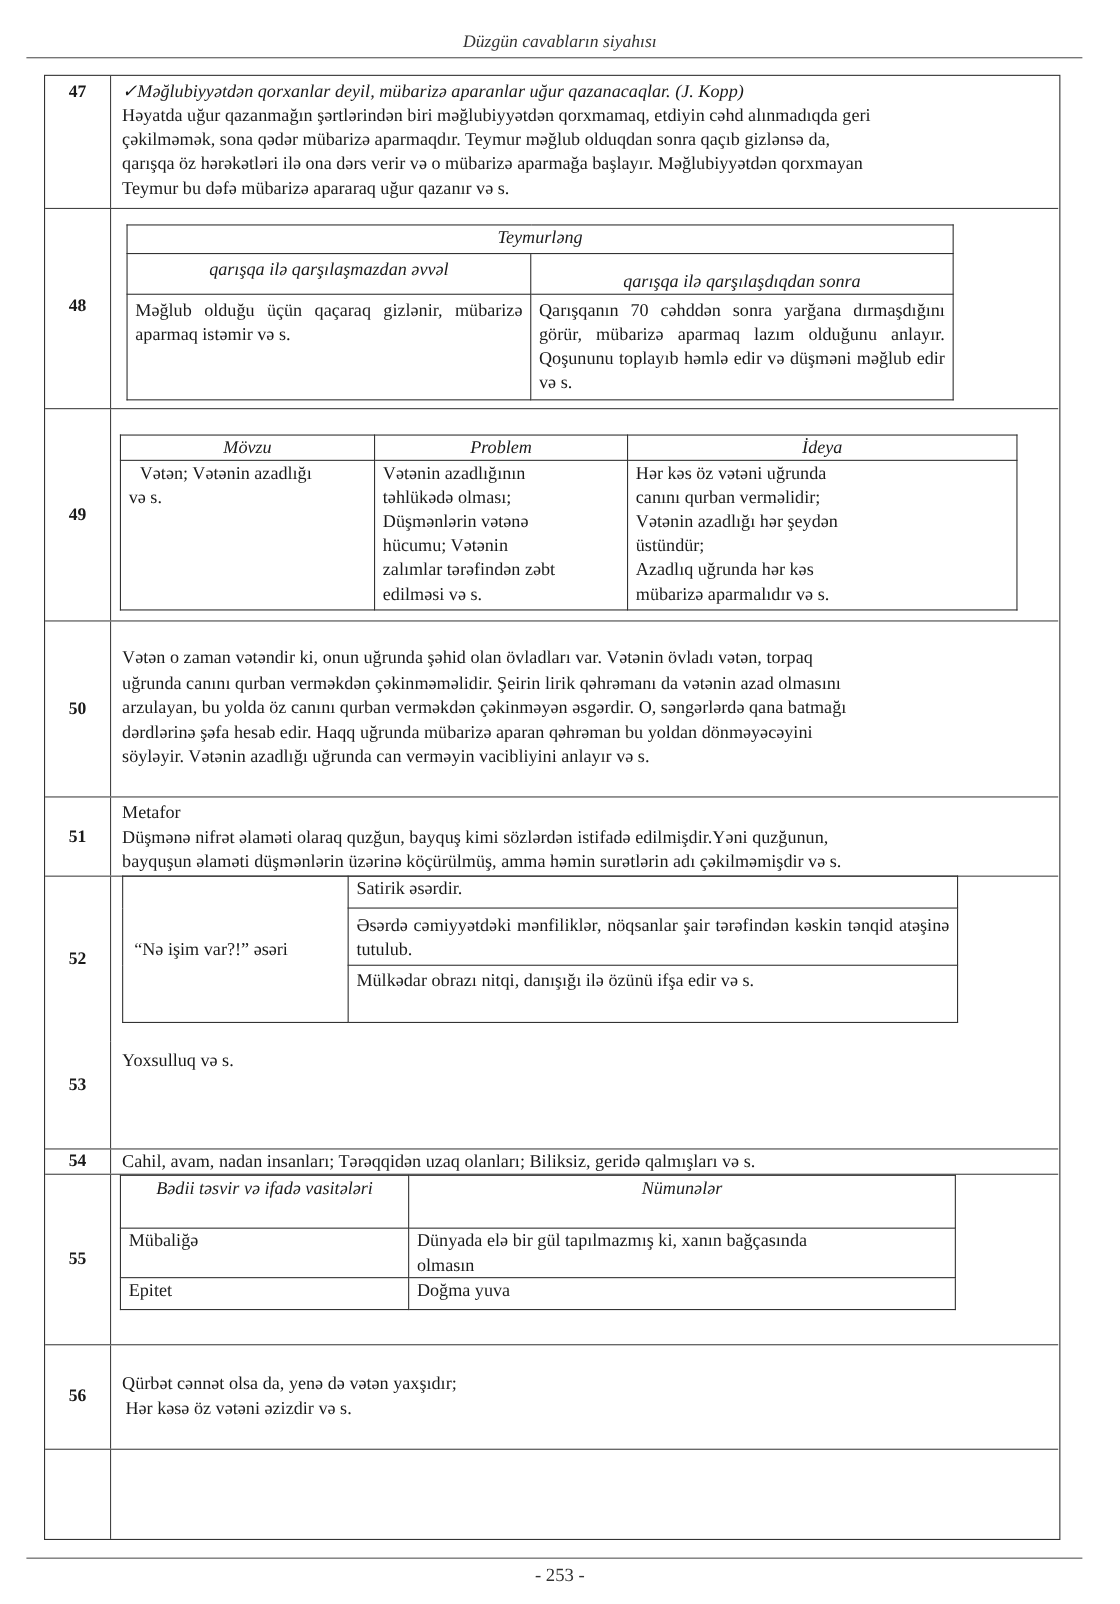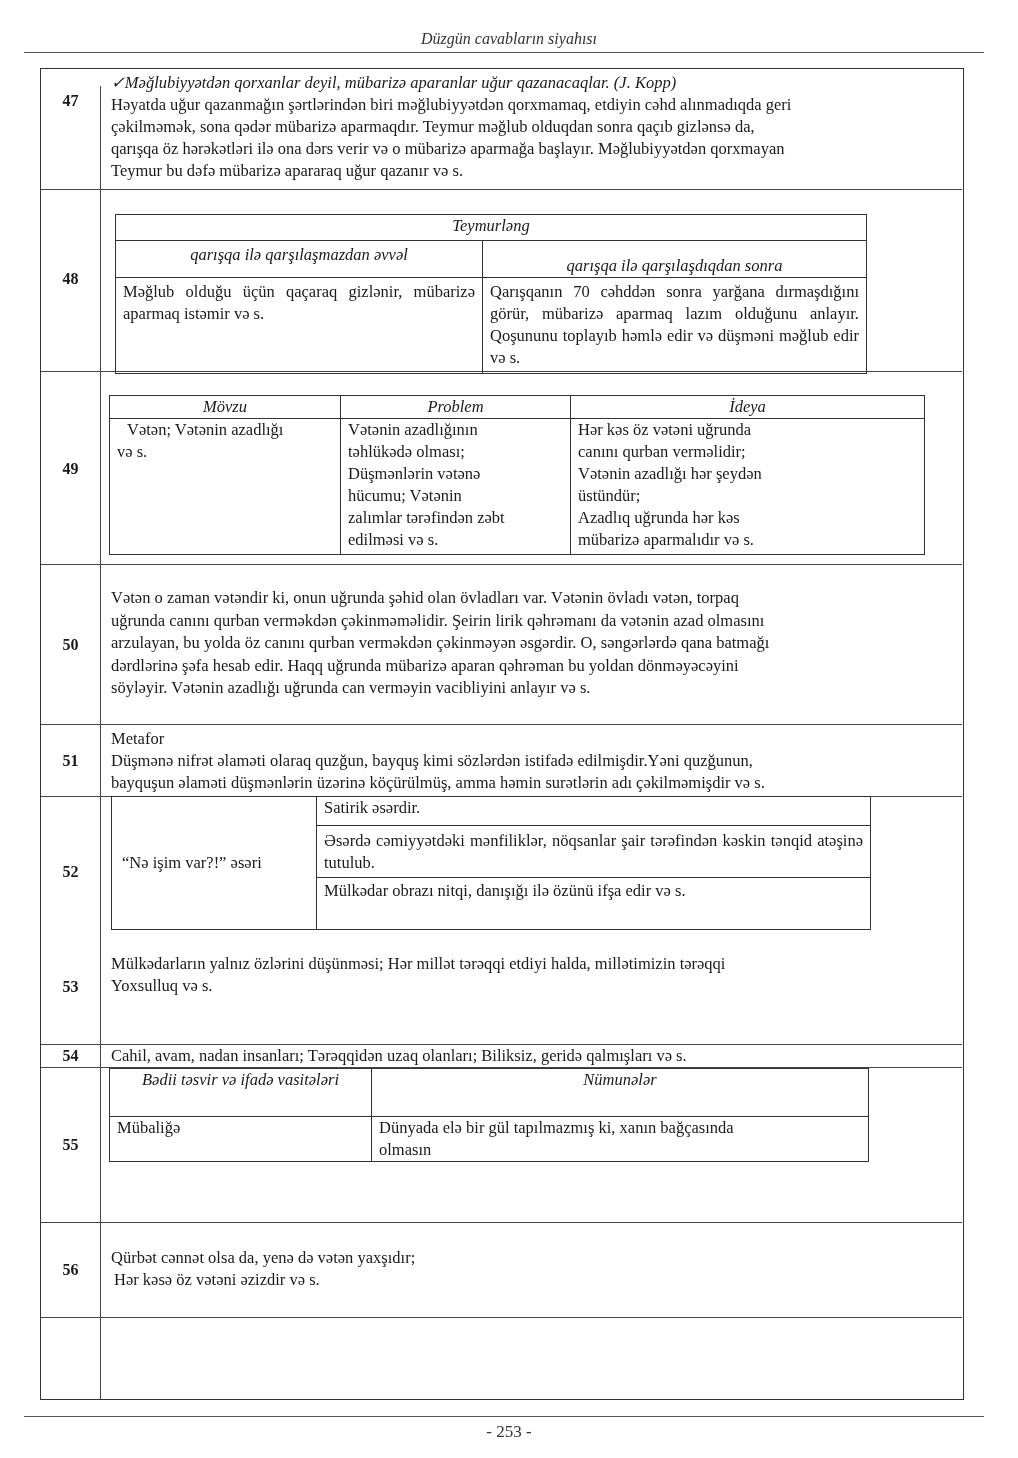--- a/index.html
+++ b/index.html
@@ -24,34 +24,34 @@
 </style>
 </head>
 <body>
 
 <div class="header">Düzgün cavabların siyahısı</div>
 <div class="hr-top"></div>
 
 <div class="main">
 
   <div class="row" style="top:0;height:121px;">
-    <div class="num top" style="padding-top:6px;margin-top:17px;">47</div>
+    <div class="num top" style="padding-top:6px;">47</div>
     <div class="content" style="padding-top:3px;">
       <div class="p it">✓Məğlubiyyətdən qorxanlar deyil, mübarizə aparanlar uğur qazanacaqlar. (J. Kopp)</div>
       <div class="p">Həyatda uğur qazanmağın şərtlərindən biri məğlubiyyətdən qorxmamaq, etdiyin cəhd alınmadıqda geri</div>
       <div class="p">çəkilməmək, sona qədər mübarizə aparmaqdır. Teymur məğlub olduqdan sonra qaçıb gizlənsə da,</div>
       <div class="p">qarışqa öz hərəkətləri ilə ona dərs verir və o mübarizə aparmağa başlayır. Məğlubiyyətdən qorxmayan</div>
       <div class="p">Teymur bu dəfə mübarizə apararaq uğur qazanır və s.</div>
     </div>
   </div>
 
   <div class="row" style="top:121px;height:182px;">
     <div class="num mid" style="align-items:flex-start;padding-top:80px;">48</div>
     <div class="content">
-      <table class="inner" style="left:14px;top:24px;width:752px;">
+      <table class="inner" style="left:14px;top:14px;width:752px;">
         <tbody>
             <tr>
               <td colspan="2" class="c it" style="height:26px;">Teymurləng</td>
             </tr>
         <tr>
           <td class="c it" style="width:367px;height:31px;padding-top:3px;">qarışqa ilə qarşılaşmazdan əvvəl</td>
           <td class="c it" style="padding-top:14px;">qarışqa ilə qarşılaşdıqdan sonra</td>
         </tr>
         <tr>
           <td class="just" style="height:96px;padding-top:3px;">Məğlub olduğu üçün qaçaraq gizlənir, mübarizə aparmaq istəmir və s.</td>
@@ -135,21 +135,20 @@
               <td style="height:52px;padding-top:2px;">Mülkədar obrazı nitqi, danışığı ilə özünü ifşa edir və s.</td>
             </tr>
       </tbody>
         </table>
     </div>
   </div>
 
   <div class="row" style="top:878px;height:98px;">
     <div class="num mid" style="align-items:flex-start;padding-top:31px;">53</div>
     <div class="content" style="padding-top:6px;">
-      <div class="p">Mülkədarların yalnız özlərini düşünməsi; Hər millət tərəqqi etdiyi halda, millətimizin tərəqqi</div>
       <div class="p">Yoxsulluq və s.</div>
     </div>
   </div>
 
   <div class="row" style="top:976px;height:23px;">
     <div class="num mid">54</div>
     <div class="content">
       <div class="p">Cahil, avam, nadan insanları; Tərəqqidən uzaq olanları; Biliksiz, geridə qalmışları və s.</div>
     </div>
   </div>
@@ -160,20 +159,24 @@
       <table class="inner" style="left:8px;top:0;width:760px;">
         <tbody>
             <tr>
           <td class="c it" style="width:262px;height:48px;padding:0 30px;">Bədii təsvir və ifadə vasitələri</td>
           <td class="c it">Nümunələr</td>
         </tr>
         <tr>
           <td>Mübaliğə</td>
           <td style="padding-right:80px;">Dünyada elə bir gül tapılmazmış ki, xanın bağçasında olmasın</td>
         </tr>
+        <tr>
+          <td style="height:29px;">Epitet</td>
+          <td>Doğma yuva</td>
+        </tr>
       </tbody>
         </table>
     </div>
   </div>
 
   <div class="row" style="top:1154px;height:95px;">
     <div class="num mid">56</div>
     <div class="content" style="padding-top:24px;">
       <div class="p">Qürbət cənnət olsa da, yenə də vətən yaxşıdır;</div>
       <div class="p" style="padding-left:13px;">Hər kəsə öz vətəni əzizdir və s.</div>

